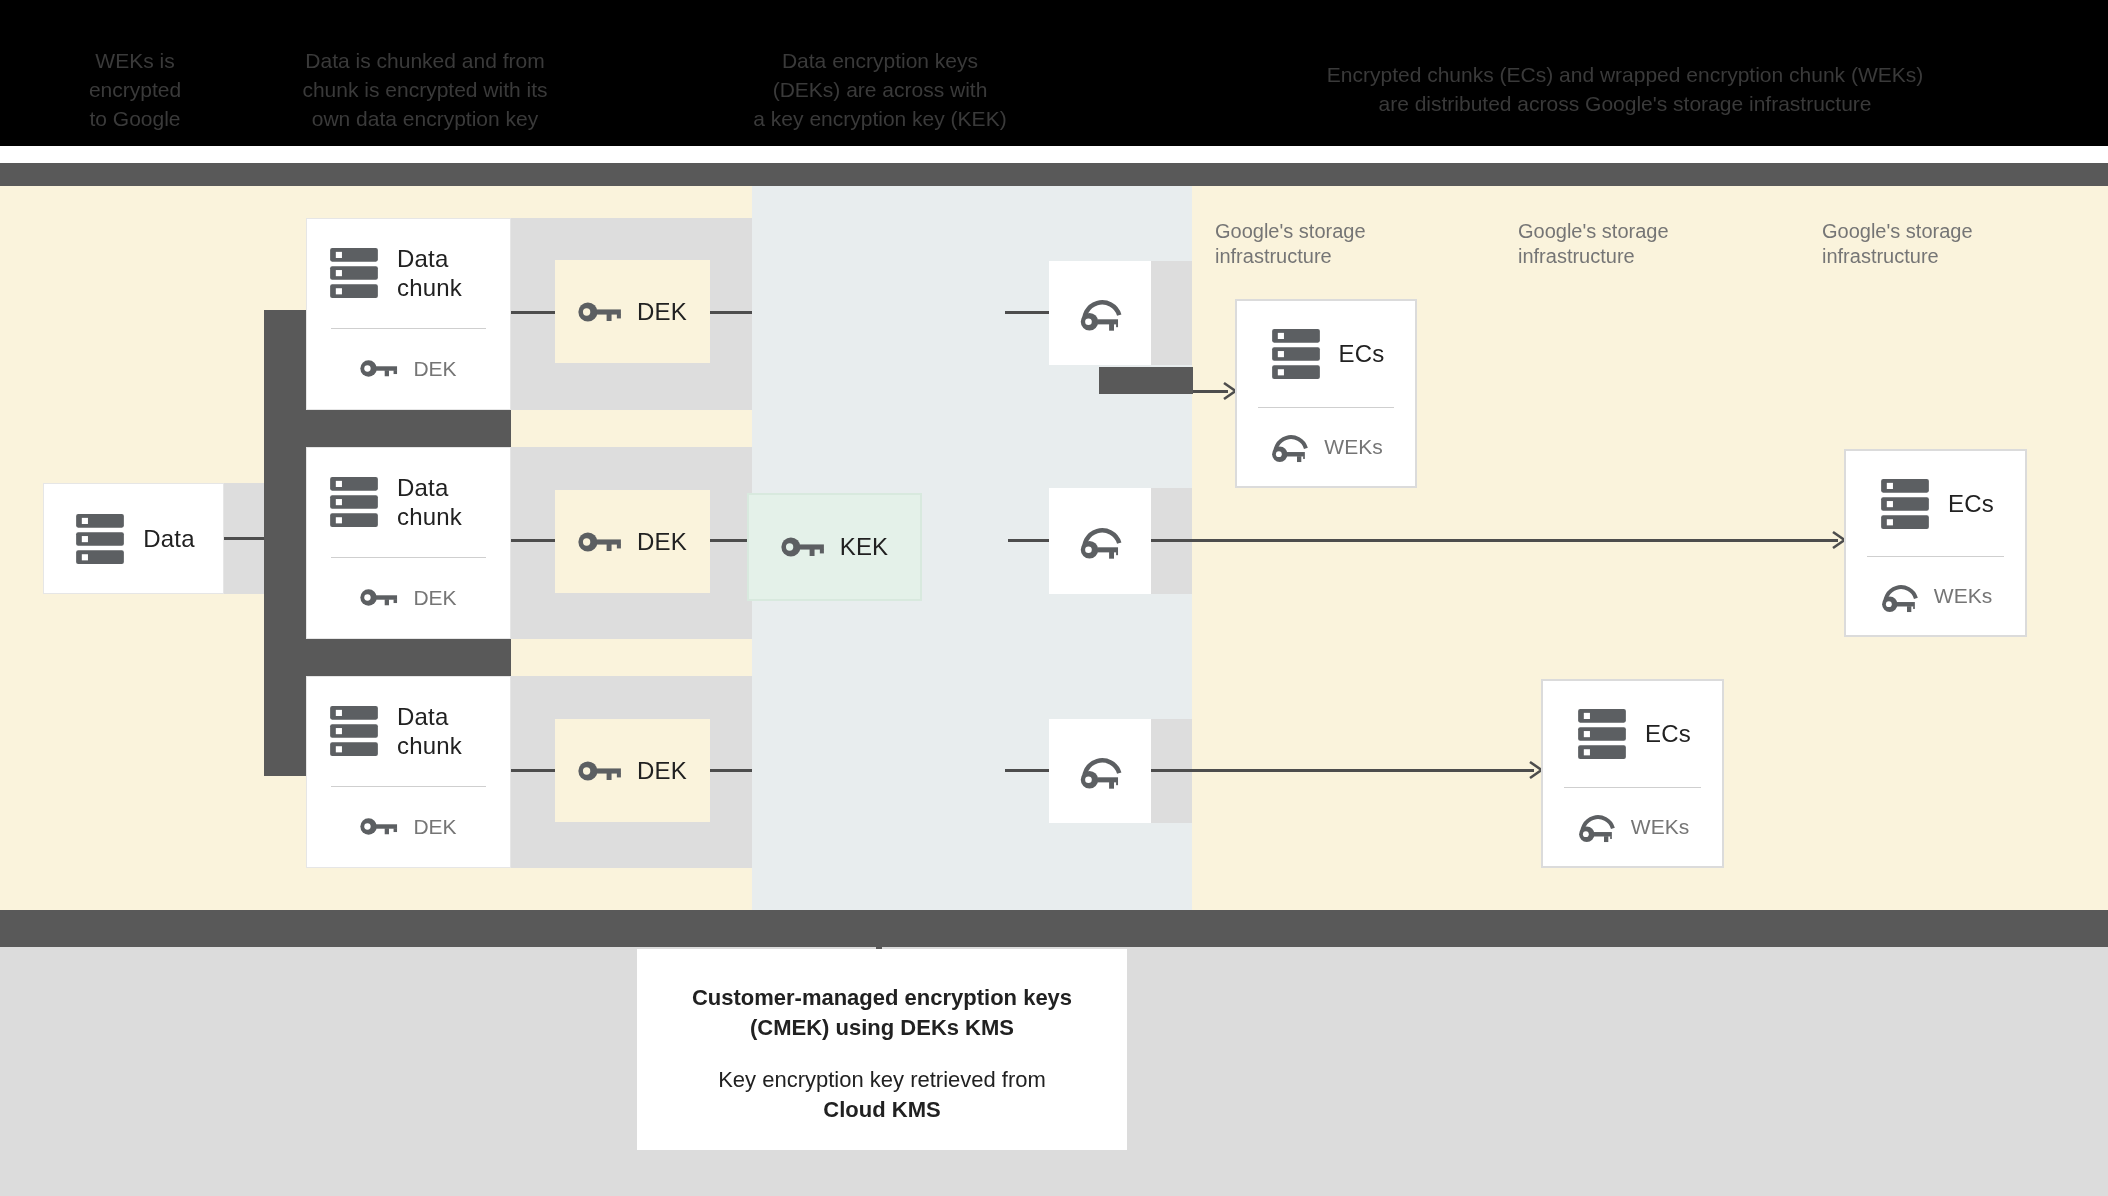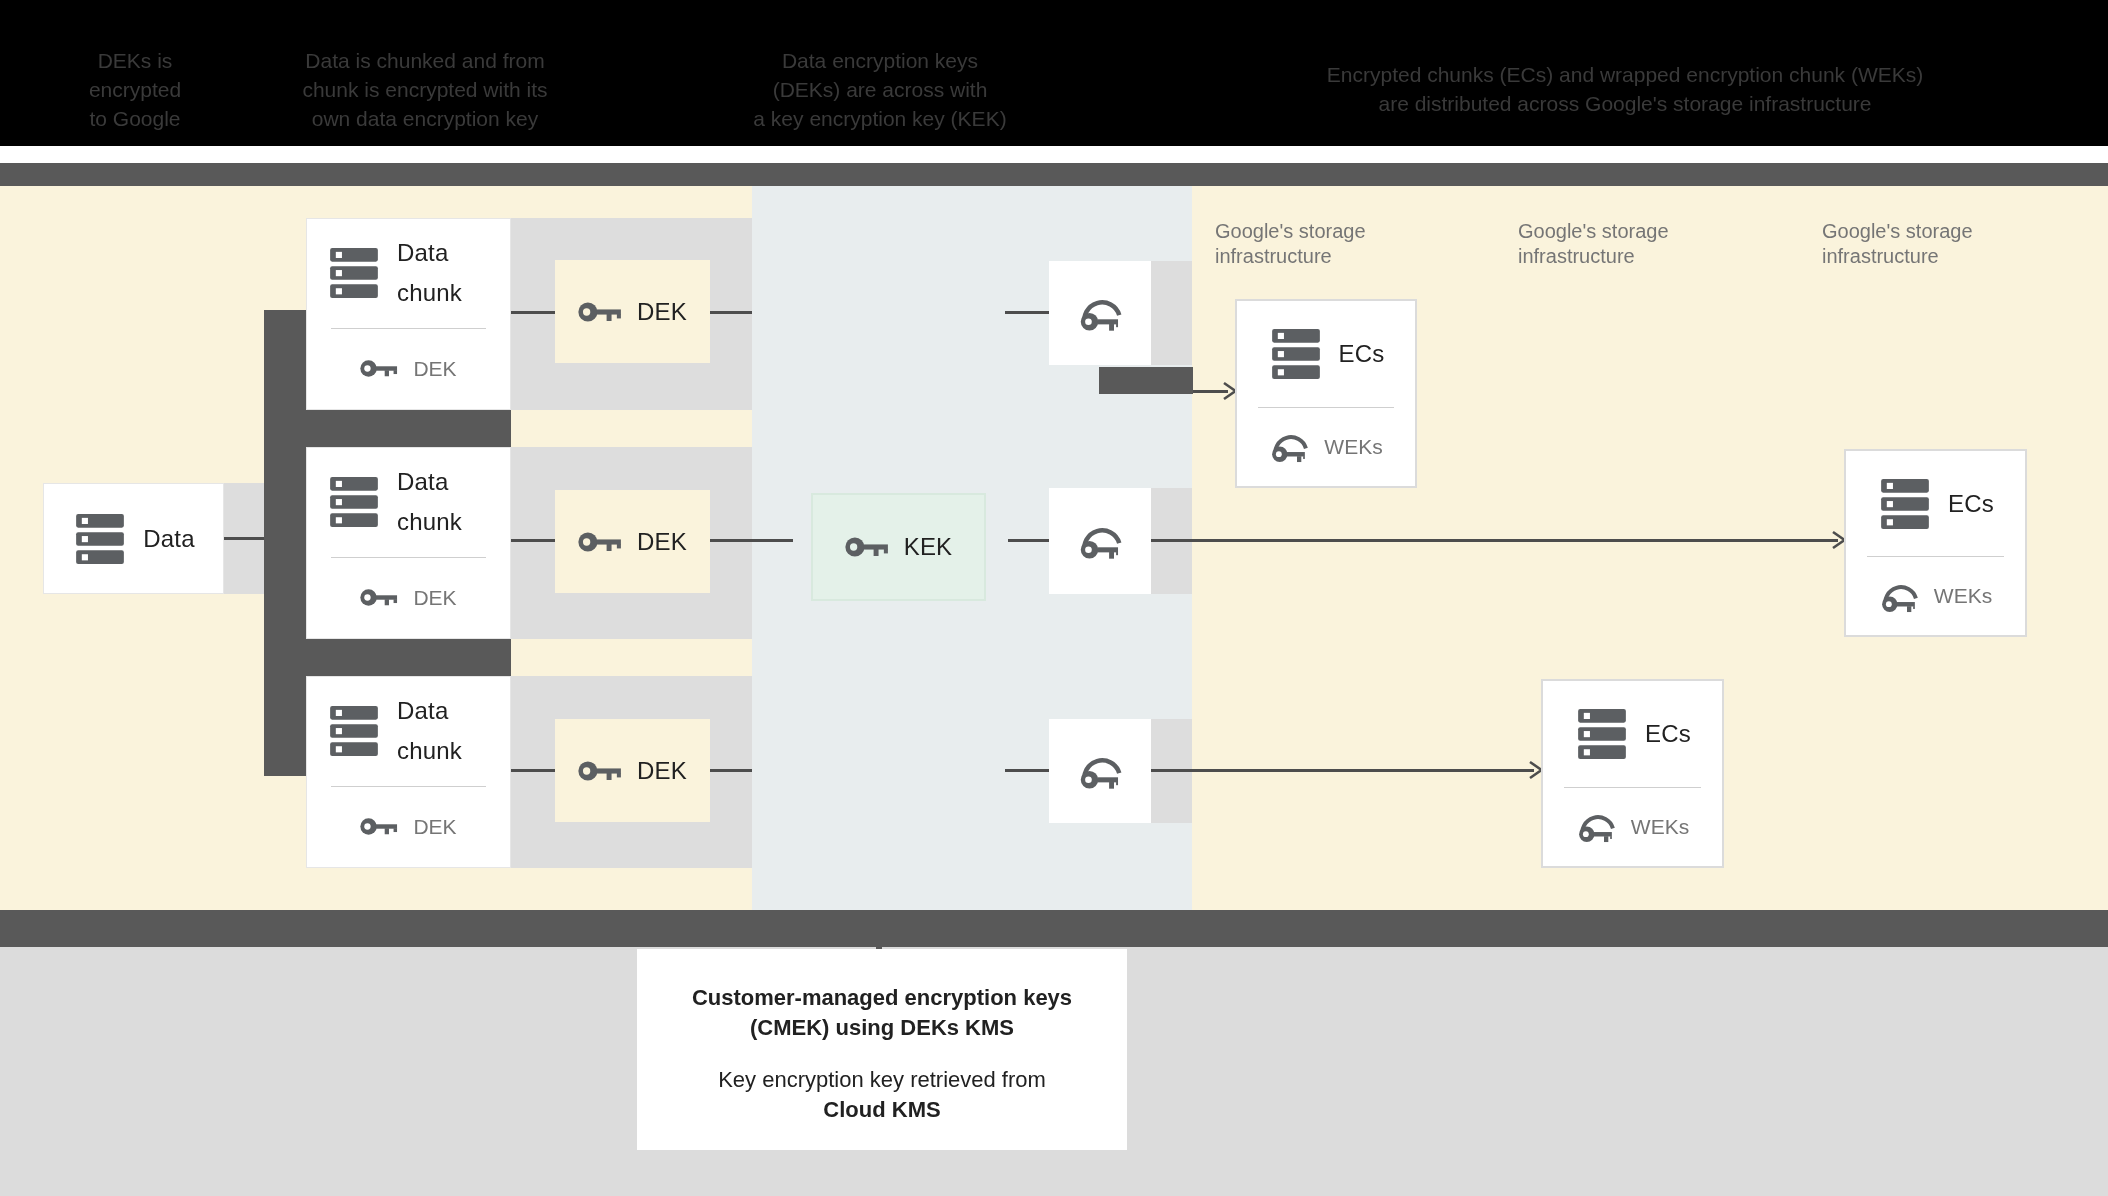--- a/index.html
+++ b/index.html
@@ -26,21 +26,21 @@
         flex-direction:column;align-items:stretch;}
   .card.bordered{border:2px solid #DBDBDB;}
   .card.hairline{border:1px solid #E6E6E6;}
   .row{display:flex;align-items:center;justify-content:center;gap:15px;}
   .row.main{flex:1.35;color:#212121;}
   .row.sub{flex:1;color:#757575;}
   .row.single{flex:1;color:#212121;}
   .divider{height:1px;background:#CFCFCF;width:76%;margin:0 auto;}
   .t24{font-size:24px;color:#212121;letter-spacing:.2px;}
   .t21{font-size:21px;}
-  .wrap2{max-width:94px;line-height:40px;}
+  .wrap2{max-width:94px;line-height:29px;}
   .icon{color:#5C5F62;flex:0 0 auto;}
   .dekbox{position:absolute;background:#FAF3DC;display:flex;align-items:center;
           justify-content:center;gap:15px;color:#212121;--hole:#FAF3DC;}
   .kekbox{position:absolute;background:#E4F1E9;border:2px solid #D8E9DE;box-sizing:border-box;
           display:flex;align-items:center;justify-content:center;gap:15px;color:#212121;--hole:#E4F1E9;}
   .keycard{position:absolute;background:#ffffff;display:flex;align-items:center;justify-content:center;}
   .storage-label{position:absolute;width:170px;color:#757575;font-size:20px;line-height:25px;}
   
   .caption{position:absolute;background:#ffffff;text-align:center;color:#212121;
            font-size:22px;line-height:30px;box-sizing:border-box;padding-top:34px;}
@@ -85,21 +85,21 @@
 
   <div class="abs band-black" style="left:0;top:0;width:2108px;height:146px;"></div>
   <div class="abs band-white" style="left:0;top:146px;width:2108px;height:17px;"></div>
   <div class="abs band-dark" style="left:0;top:163px;width:2108px;height:23px;"></div>
   <div class="abs band-cream" style="left:0;top:186px;width:2108px;height:724px;"></div>
   <div class="abs band-kms" style="left:752px;top:186px;width:440px;height:724px;"></div>
   <div class="abs band-dark" style="left:0;top:910px;width:2108px;height:37px;"></div>
   <div class="abs band-bottom" style="left:0;top:947px;width:2108px;height:249px;"></div>
 
   <div class="hcol" style="left:30px;top:46px;width:210px;">
-    <span>DEKs is</span>
+    <span>WEKs is</span>
     <span>encrypted</span>
     <span>to Google</span>
   </div>
   <div class="hcol" style="left:260px;top:46px;width:330px;">
     <span>Data is chunked and from</span>
     <span>chunk is encrypted with its</span>
     <span>own data encryption key</span>
   </div>
   <div class="hcol" style="left:715px;top:46px;width:330px;">
     <span>Data encryption keys</span>
@@ -217,21 +217,21 @@
       </svg>
     <span class="t24">DEK</span>
   </div>
   <div class="dekbox" style="left:555px;top:719px;width:155px;height:103px;">
     <svg class="icon" width="44" height="24">
         <use href="#i-key"></use>
       </svg>
     <span class="t24">DEK</span>
   </div>
 
-  <div class="kekbox" style="left:811px;top:493px;width:175px;height:108px;">
+  <div class="kekbox" style="left:747px;top:493px;width:175px;height:108px;">
     <svg class="icon" width="44" height="24">
         <use href="#i-key"></use>
       </svg>
     <span class="t24">KEK</span>
   </div>
 
   <div class="keycard" style="left:1049px;top:261px;width:102px;height:104px;">
     <svg class="icon" width="46" height="42">
         <use href="#i-wkey"></use>
       </svg>

